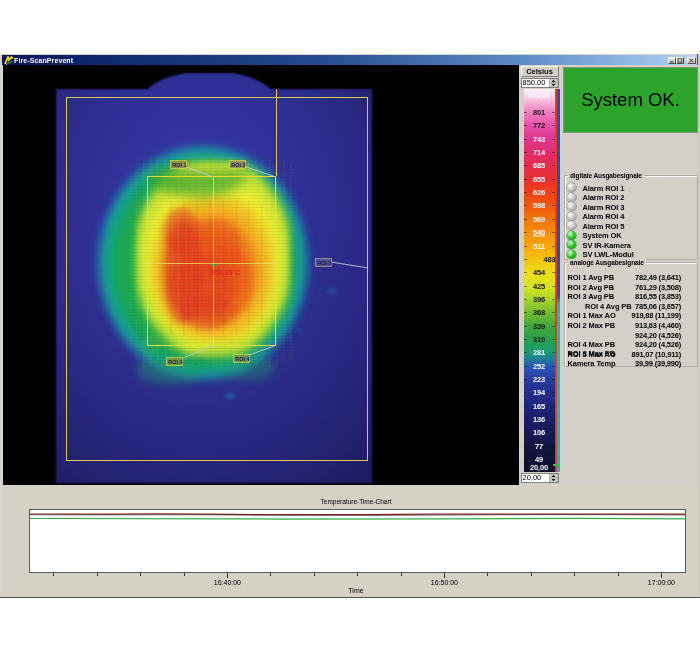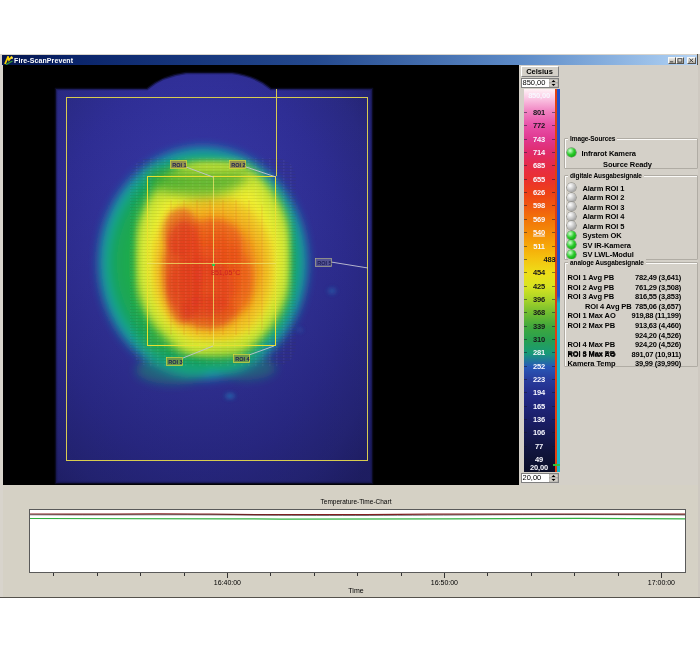--- a/index.html
+++ b/index.html
@@ -319,26 +319,21 @@
       <div style="position: absolute; width: 3px; height: 1px; background: rgba(20, 20, 40, 0.5); left: 5px; top: 354.05px;"></div>
       <div style="position: absolute; width: 3px; height: 1px; background: rgba(20, 20, 40, 0.5); left: 33px; top: 354.05px;"></div>
       <div style="position: absolute; width: 3px; height: 1px; background: rgba(20, 20, 40, 0.5); left: 5px; top: 367.4px;"></div>
       <div style="position: absolute; width: 3px; height: 1px; background: rgba(20, 20, 40, 0.5); left: 33px; top: 367.4px;"></div>
       <div style="position: absolute; width: 3px; height: 1px; background: rgba(20, 20, 40, 0.5); left: 5px; top: 380.75px;"></div>
       <div style="position: absolute; width: 3px; height: 1px; background: rgba(20, 20, 40, 0.5); left: 33px; top: 380.75px;"></div>
       <div style="position: absolute; width: 3px; height: 1px; background: rgba(20, 20, 40, 0.5); left: 5px; top: 394.1px;"></div>
       <div style="position: absolute; width: 3px; height: 1px; background: rgba(20, 20, 40, 0.5); left: 33px; top: 394.1px;"></div>
     </div>
   <div id="rpanel">
-    <div class="grpbox" style="top:73px;height:31px;">
-      <div class="grplab">Image-Sources</div>
-      <div class="led ledg" style="left:2px;top:9px;"></div>
-      <div class="rowt" style="left:16.5px;top:10px;">Infrarot Kamera</div>
-      <div class="rowt" style="left:38px;top:20.5px;">Source Ready</div>
-    </div>
+    <div id="sysok">System OK.</div>
     <div class="grpbox" style="top:109.5px;height:85.5px;">
       <div class="grplab">digitale Ausgabesignale</div>
     <div class="led ledgr" style="top: 7.5px;"></div>
         <div class="rowt" style="left: 17.5px; top: 8px;">Alarm ROI 1</div>
         <div class="led ledgr" style="top: 17.05px;"></div>
         <div class="rowt" style="left: 17.5px; top: 17.55px;">Alarm ROI 2</div>
         <div class="led ledgr" style="top: 26.6px;"></div>
         <div class="rowt" style="left: 17.5px; top: 27.1px;">Alarm ROI 3</div>
         <div class="led ledgr" style="top: 36.15px;"></div>
         <div class="rowt" style="left: 17.5px; top: 36.65px;">Alarm ROI 4</div>

